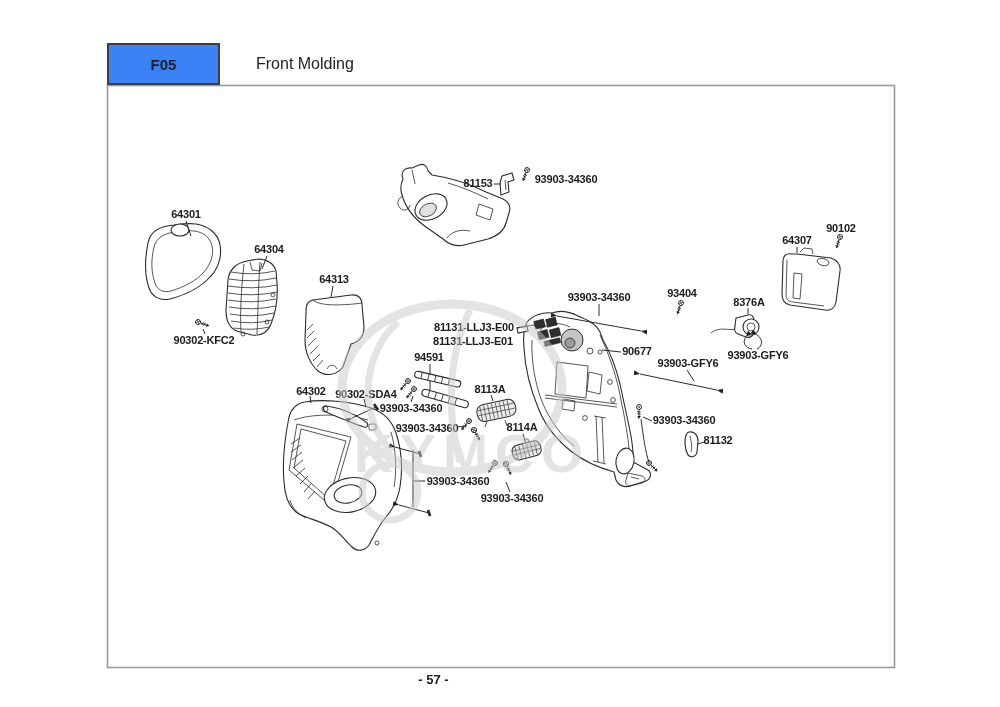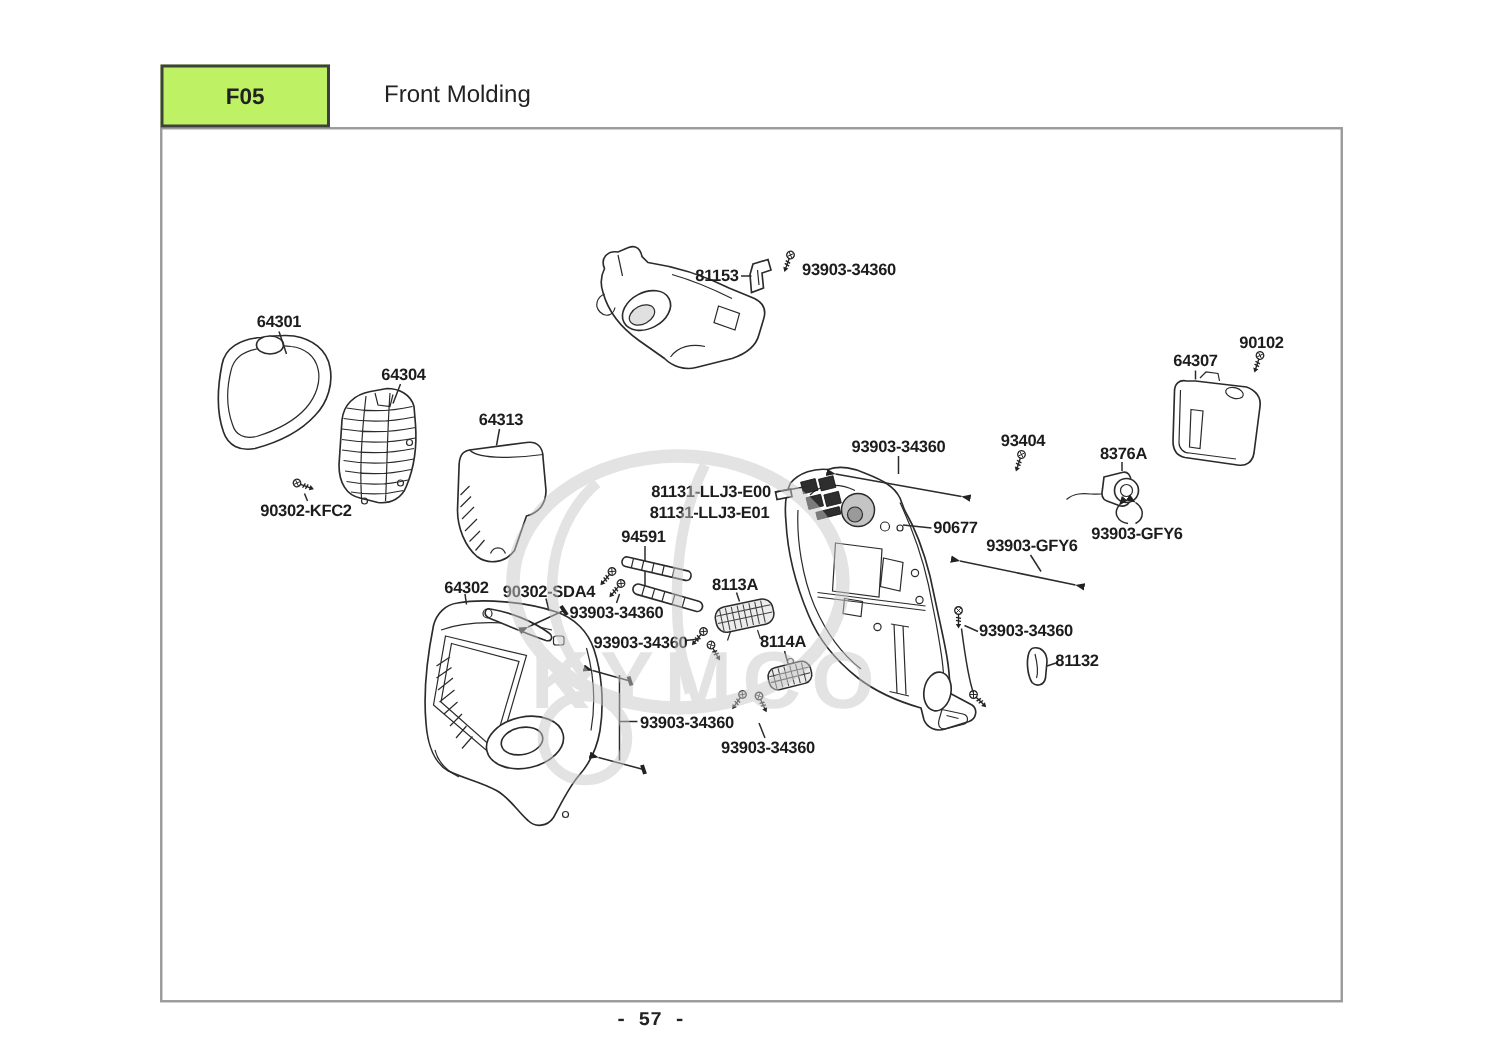--- a/index.html
+++ b/index.html
@@ -1,22 +1,22 @@
 <!DOCTYPE html>
 <html><head>
 <meta charset="utf-8">
 <style>
   html,body{margin:0;padding:0;background:#fff;}
   body{width:1000px;height:707px;position:relative;font-family:"Liberation Sans",sans-serif;overflow:hidden;}
   .hdr-box{position:absolute;left:107px;top:43px;width:113px;height:42px;border:2px solid #3f3f3f;box-sizing:border-box;
-           display:flex;align-items:center;justify-content:center;font-weight:bold;font-size:15px;color:#222;background:#bef264;z-index:3;}
+           display:flex;align-items:center;justify-content:center;font-weight:bold;font-size:15px;color:#222;background:#3b82f6;z-index:3;}
   .hdr-title{position:absolute;left:256px;top:43px;height:42px;display:flex;align-items:center;
              font-weight:normal;font-size:16px;color:#222;z-index:3;}
   .footer{position:absolute;left:0;top:672px;width:867px;text-align:center;
-          font-weight:bold;font-size:13px;color:#222;z-index:3;font-family:Liberation Mono, monospace;}
+          font-weight:bold;font-size:13px;color:#222;z-index:3;}
   svg text.lbl{font-family:"Liberation Sans",sans-serif;font-weight:bold;font-size:11px;fill:#1c1c1c;letter-spacing:-0.2px;}
   svg .ln{stroke:#2b2b2b;stroke-width:1;fill:none;}
   svg .pt{stroke:#2b2b2b;stroke-width:1.1;fill:#fff;}
   svg .pt2{stroke:#2b2b2b;stroke-width:0.8;fill:none;}
   svg .wm{opacity:0.5;}
   svg text.wmtxt{font-family:"Liberation Sans",sans-serif;font-weight:bold;font-size:54px;fill:#c8c8c8;letter-spacing:7px;}
 </style>
 </head>
 <body>
 

